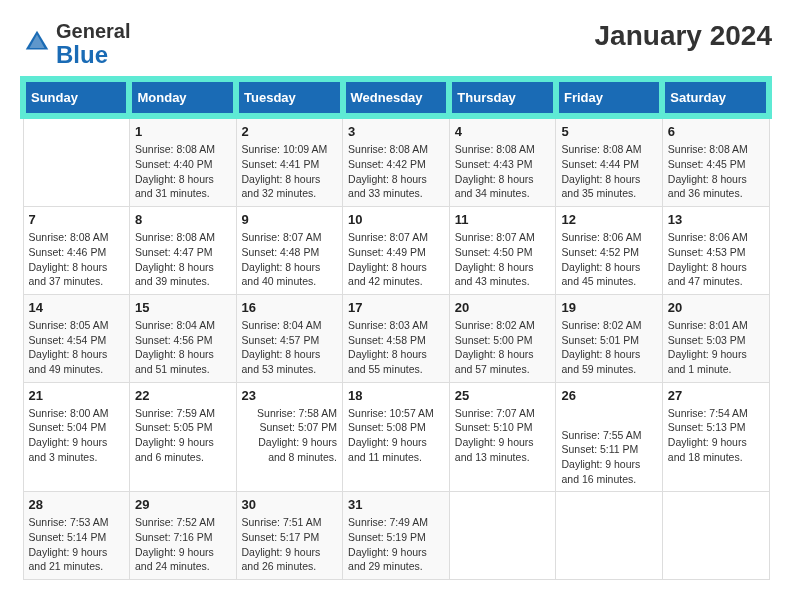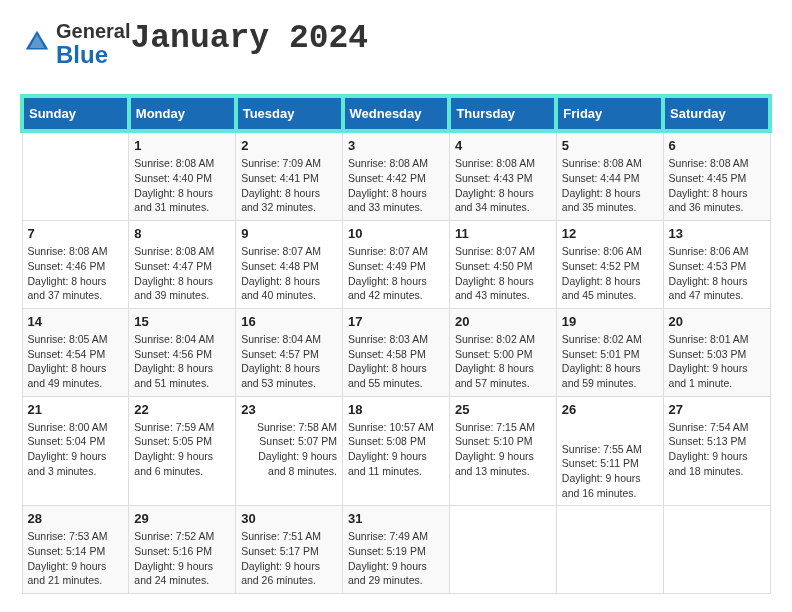--- a/index.html
+++ b/index.html
@@ -5,61 +5,60 @@
     * { box-sizing: border-box; margin: 0; padding: 0; }
     body {
       font-family: Arial, sans-serif;
       background: #fff;
       width: 792px;
       min-height: 612px;
       padding: 20px;
     }
     .header-section {
       display: flex;
-      justify-content: flex-start;
+      justify-content: space-between;
       align-items: flex-start;
-      margin-bottom: 26px;
+      margin-bottom: 8px;
     }
     .logo {
       display: flex;
       align-items: center;
     }
     .logo-icon {
       width: 30px;
       height: 30px;
       margin-left: 2px;
     }
     .title-section {
       text-align: right;
     }
     .calendar-title {
-      font-size: 33px;
+      font-size: 28px;
       font-weight: bold;
       color: #333;
-      font-family: Liberation Mono, monospace;
     }
     .calendar-subtitle {
       font-size: 16px;
       color: #555;
     }
     table {
       width: 100%;
       border-collapse: collapse;
       font-size: 11px;
     }
     thead tr {
       background-color: #1a6bb5;
       color: #fff;
     }
     thead th {
       padding: 8px 5px;
       text-align: left;
       font-size: 13px;
       font-weight: bold;
-      border: 4px solid #5eead4;
+      border: 6px solid #5eead4;
     }
     tbody tr {
       vertical-align: top;
     }
     tbody tr:nth-child(odd) {
       background-color: #f9f9f9;
     }
     tbody tr:nth-child(even) {
       background-color: #fff;
     }
@@ -124,21 +123,21 @@
   <tr>
         <td class="empty"></td>
         <td>
           <span class="day-number">1</span>
           <div class="day-info" style="white-space: pre-line;">Sunrise: 8:08 AM
 Sunset: 4:40 PM
 Daylight: 8 hours and 31 minutes.</div>
         </td>
         <td>
           <span class="day-number">2</span>
-          <div class="day-info" style="white-space: pre-line;">Sunrise: 7:09 AM
+          <div class="day-info" style="white-space: pre-line;">Sunrise: 10:09 AM
 Sunset: 4:41 PM
 Daylight: 8 hours and 32 minutes.</div>
         </td>
         <td>
           <span class="day-number">3</span>
           <div class="day-info" style="white-space: pre-line;">Sunrise: 8:08 AM
 Sunset: 4:42 PM
 Daylight: 8 hours and 33 minutes.</div>
         </td>
         <td>
@@ -268,21 +267,21 @@
 Daylight: 9 hours and 8 minutes.</div>
         </td>
         <td>
           <span class="day-number">18</span>
           <div class="day-info" style="white-space: pre-line;">Sunrise: 10:57 AM
 Sunset: 5:08 PM
 Daylight: 9 hours and 11 minutes.</div>
         </td>
         <td>
           <span class="day-number">25</span>
-          <div class="day-info" style="white-space: pre-line;">Sunrise: 7:15 AM
+          <div class="day-info" style="white-space: pre-line;">Sunrise: 7:07 AM
 Sunset: 5:10 PM
 Daylight: 9 hours and 13 minutes.</div>
         </td>
         <td>
           <span class="day-number">26</span>
           <div class="day-info" style="white-space: pre-line; margin-top: 25px;">Sunrise: 7:55 AM
 Sunset: 5:11 PM
 Daylight: 9 hours and 16 minutes.</div>
         </td>
         <td>
@@ -295,21 +294,21 @@
       <tr>
         <td>
           <span class="day-number">28</span>
           <div class="day-info" style="white-space: pre-line;">Sunrise: 7:53 AM
 Sunset: 5:14 PM
 Daylight: 9 hours and 21 minutes.</div>
         </td>
         <td>
           <span class="day-number">29</span>
           <div class="day-info" style="white-space: pre-line;">Sunrise: 7:52 AM
-Sunset: 5:16 PM
+Sunset: 7:16 PM
 Daylight: 9 hours and 24 minutes.</div>
         </td>
         <td>
           <span class="day-number">30</span>
           <div class="day-info" style="white-space: pre-line;">Sunrise: 7:51 AM
 Sunset: 5:17 PM
 Daylight: 9 hours and 26 minutes.</div>
         </td>
         <td>
           <span class="day-number">31</span>

